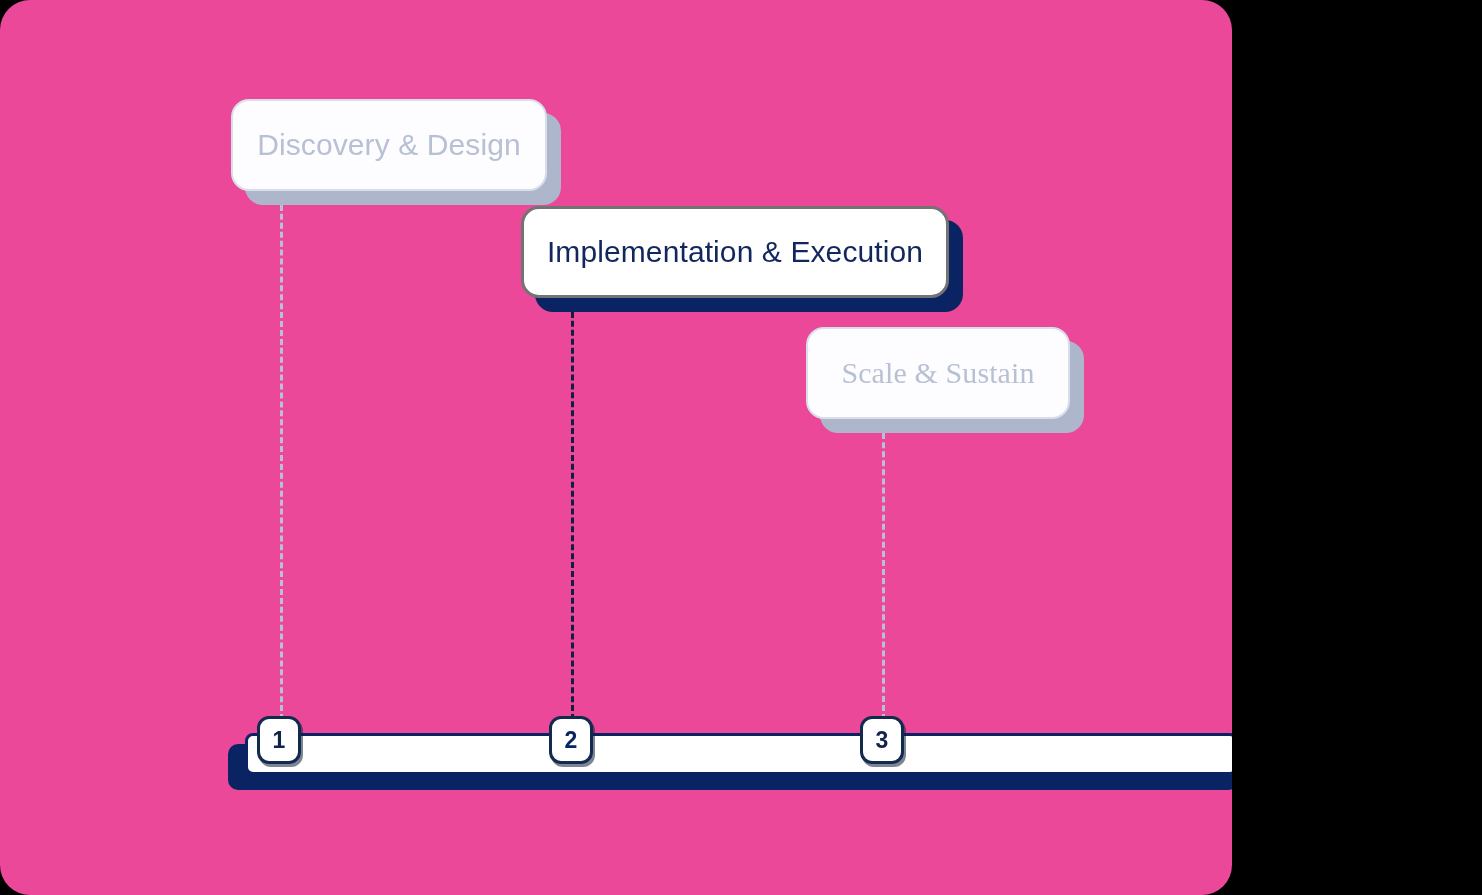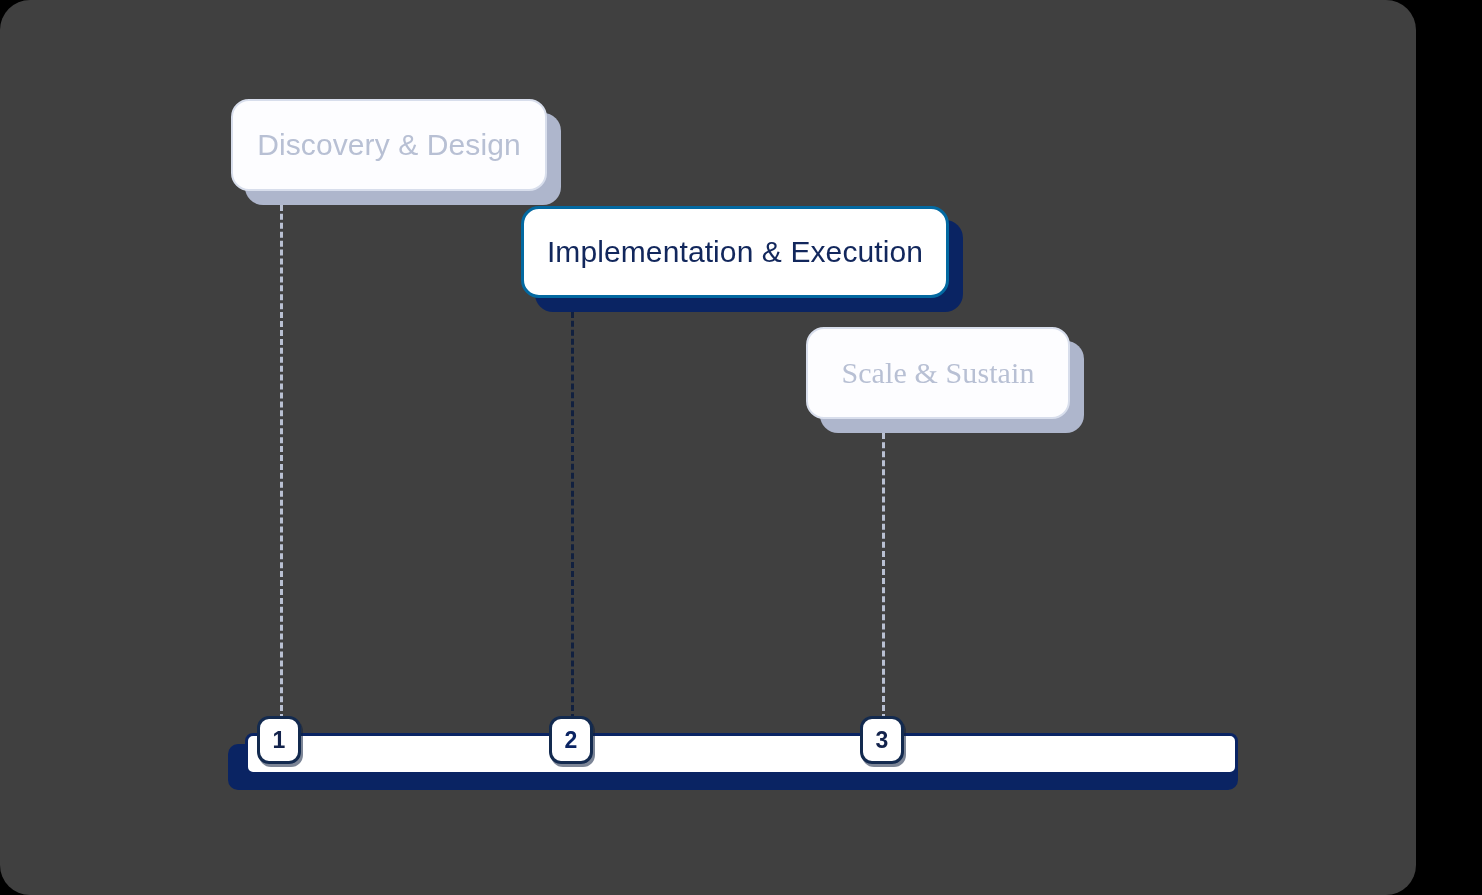--- a/index.html
+++ b/index.html
@@ -11,24 +11,24 @@
   body {
     width: 1482px;
     height: 895px;
     overflow: hidden;
     font-family: "Liberation Sans", sans-serif;
   }
 
   
   .canvas {
     position: relative;
-    width: 1416px;
+    width: 1232px;
     height: 895px;
     box-sizing: border-box;
-    background: #404040;
+    background: #ec4899;
     border-radius: 30px;
     overflow: hidden;
   }
 
   
   .stage {
     position: absolute;
     inset: 0;
   }
 
@@ -43,21 +43,21 @@
     background: #FFFFFF;
     white-space: nowrap;
     z-index: 5;
   }
   .phase-card.inactive {
     border: 2px solid #D8DEEC;
     box-shadow: 14px 14px 0 0 #AEB6CC;
     background: #FDFDFF;
   }
   .phase-card.active {
-    border: 3px solid #0369a1;
+    border: 3px solid #737373;
     box-shadow: 14px 14px 0 0 #0A2463;
     background: #FFFFFF;
   }
   .phase-label {
     font-size: 30px;
     letter-spacing: 0.1px;
     line-height: 1;
   }
   .phase-card.inactive .phase-label {
     color: #B8C0D4;

